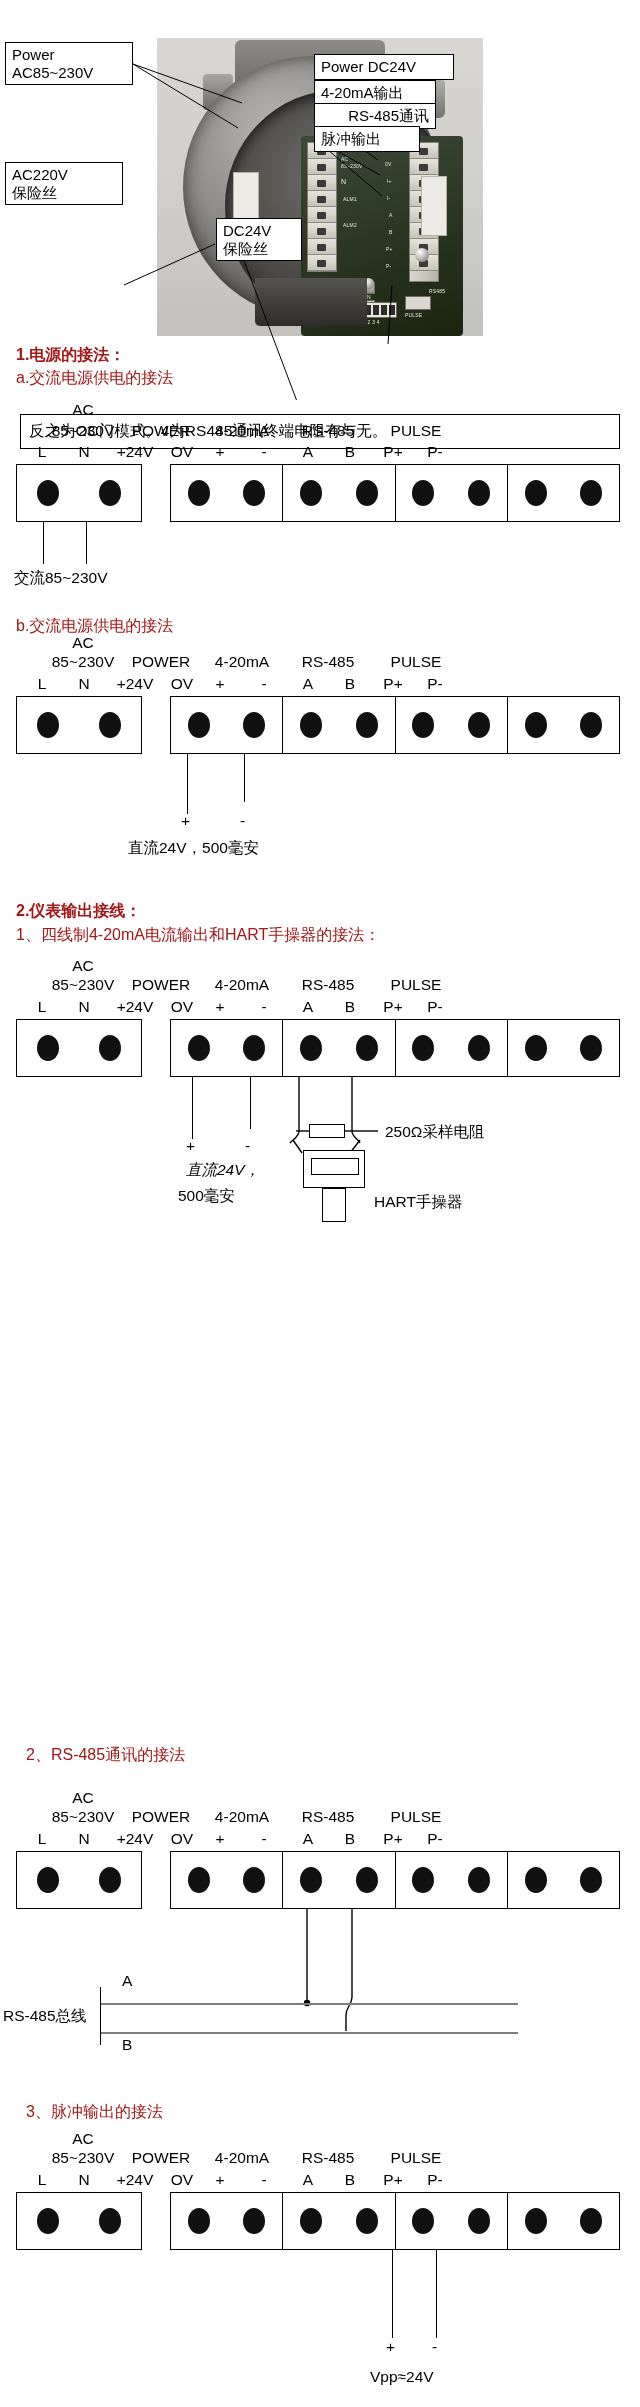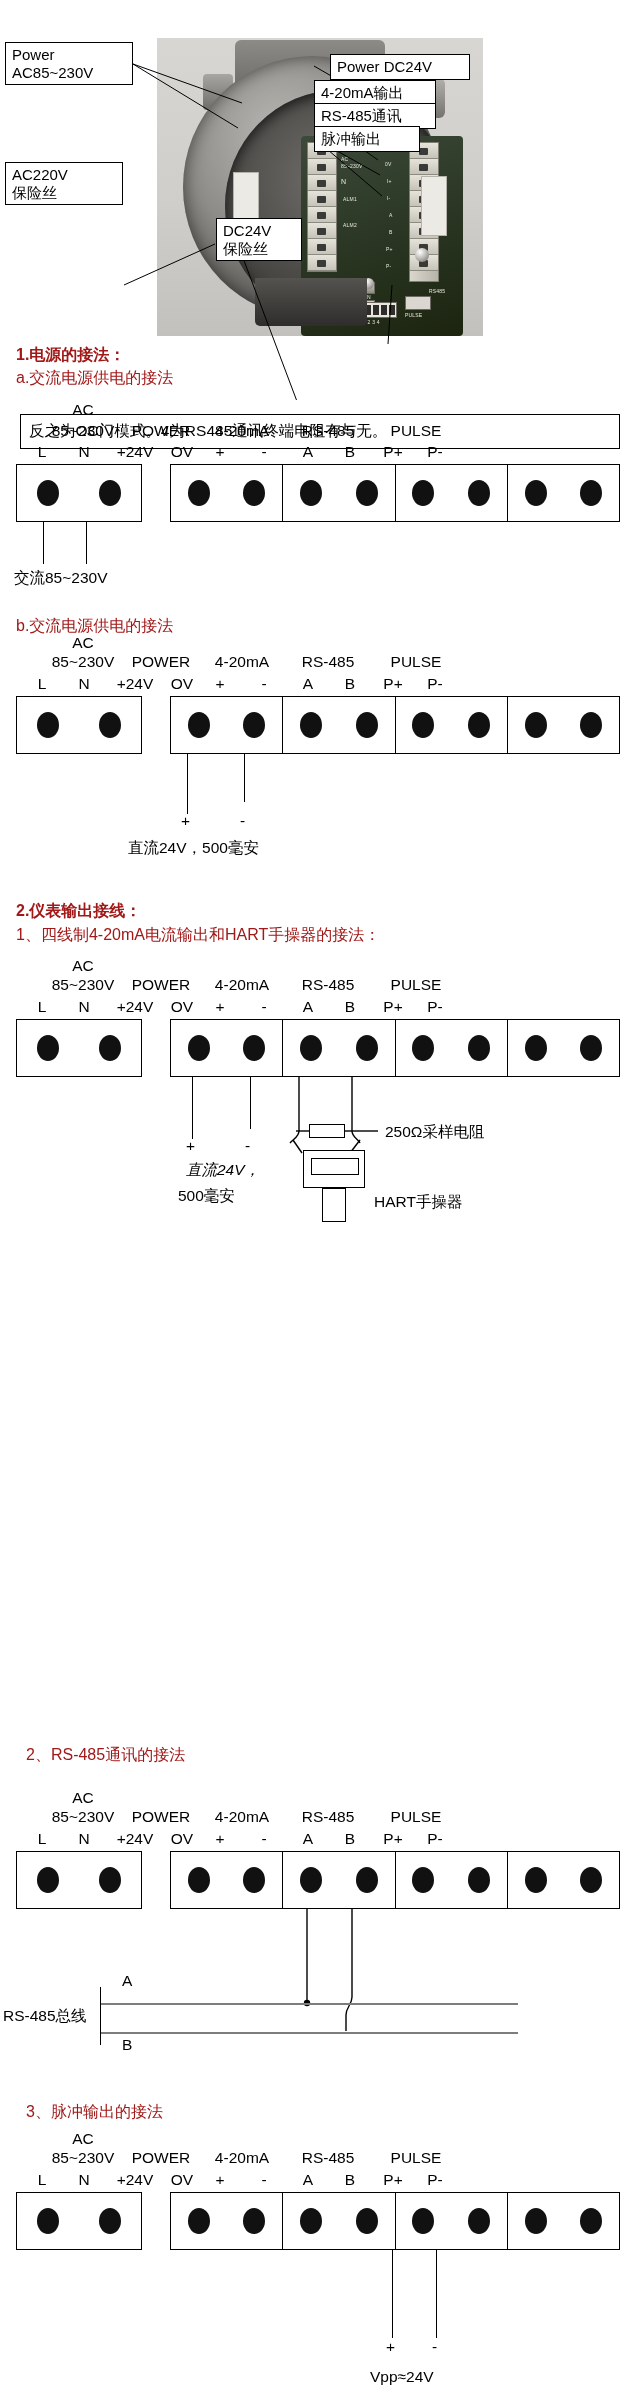--- a/index.html
+++ b/index.html
@@ -276,23 +276,23 @@
       <line x1="314" y1="115" x2="378" y2="160" stroke="#000" stroke-width="1"></line>
       <line x1="314" y1="138" x2="380" y2="175" stroke="#000" stroke-width="1"></line>
       <line x1="314" y1="138" x2="382" y2="196" stroke="#000" stroke-width="1"></line>
       <line x1="124" y1="285" x2="215" y2="244" stroke="#000" stroke-width="1"></line>
       <line x1="388" y1="344" x2="392" y2="285" stroke="#000" stroke-width="1"></line>
       <line x1="298" y1="404" x2="237" y2="242" stroke="#000" stroke-width="1"></line>
     </svg>
 
     <div class="callout" style="left:5px;top:42px;width:128px;">Power
 AC85~230V</div>
-    <div class="callout" style="left:314px;top:54px;width:140px;margin-left:16px;">Power DC24V</div>
+    <div class="callout" style="left:314px;top:54px;width:140px;">Power DC24V</div>
     <div class="callout" style="left:314px;top:80px;width:122px;">4-20mA输出</div>
-    <div class="callout" style="left:314px;top:103px;width:122px;">RS-485通讯</div>
+    <div class="callout" style="left:314px;top:103px;width:122px;text-align:right;">RS-485通讯</div>
     <div class="callout" style="left:314px;top:126px;width:106px;">脉冲输出</div>
     <div class="callout" style="left:5px;top:162px;width:118px;">AC220V
 保险丝</div>
     <div class="callout" style="left:216px;top:218px;width:86px;">DC24V
 保险丝</div>
   </div>
 
   <div class="note-box">
     <div>反之为OC门模式。4为RS485通讯终端电阻有与无。</div>
   </div>

